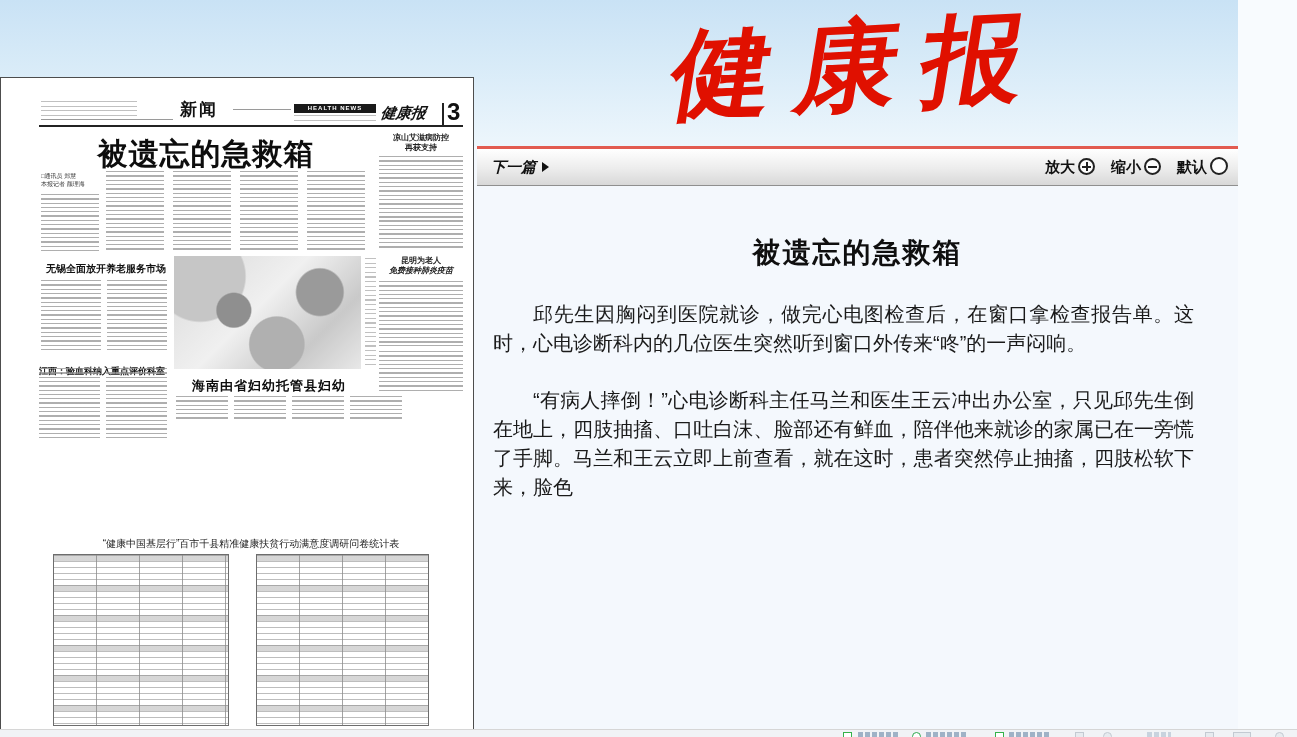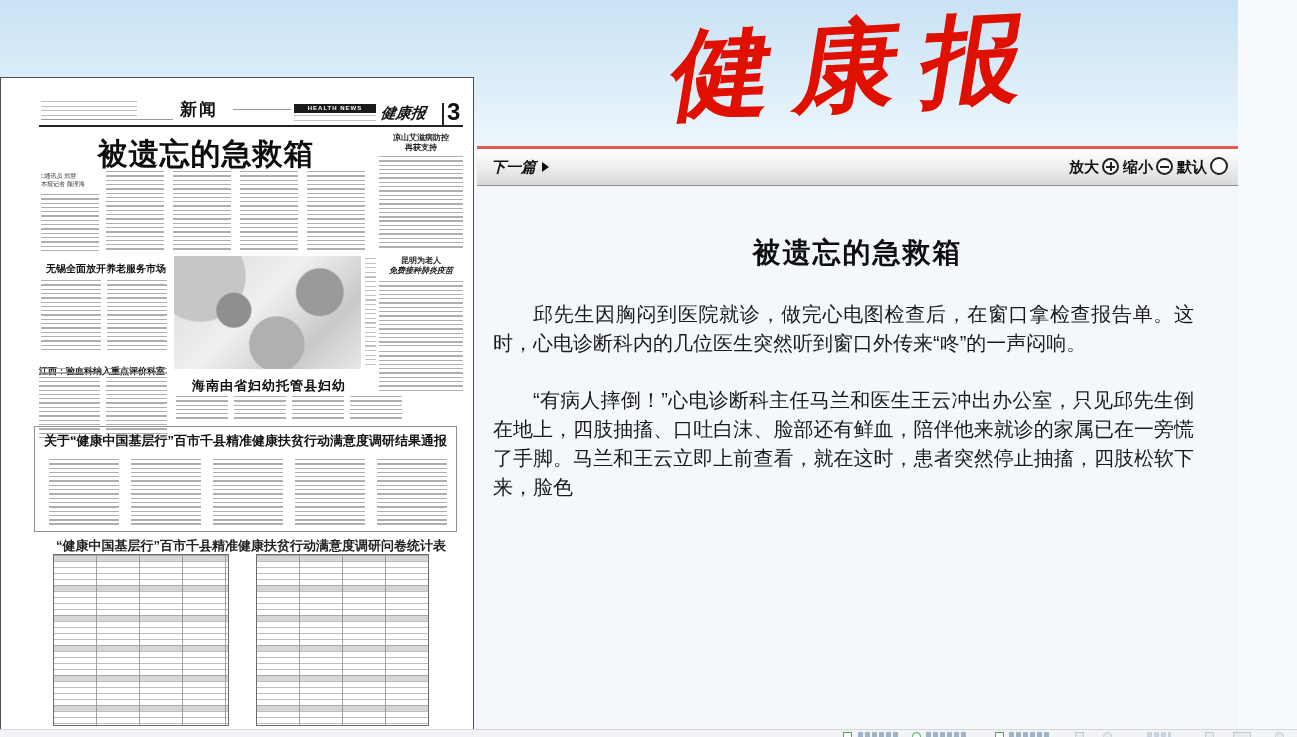--- a/index.html
+++ b/index.html
@@ -17,21 +17,21 @@
 
   
   .toolbar{position:absolute;left:477px;top:149px;width:761px;height:36px;
        background:linear-gradient(180deg,#ffffff,#ececec 55%,#d8d8d8);
        border-bottom:1px solid #8f8f8f;font-size:15px;font-weight:bold;color:#111;}
   .toolbar a{color:#111;text-decoration:none;cursor:pointer;}
   .tb-next{position:absolute;left:14px;top:0;line-height:36px;font-style:italic;}
   .tri{display:inline-block;width:0;height:0;border-left:7px solid #111;
        border-top:5px solid transparent;border-bottom:5px solid transparent;margin-left:6px;}
   .tb-center{position:absolute;left:206px;top:0;line-height:36px;display:flex;gap:42px;}
-  .tb-right{position:absolute;right:10px;top:0;line-height:36px;display:flex;gap:4px;margin-left:12px;}
+  .tb-right{position:absolute;right:10px;top:0;line-height:36px;display:flex;gap:16px;margin-left:12px;}
   .icn{display:inline-block;width:13px;height:13px;border:2px solid #222;border-radius:50%;
        position:relative;vertical-align:-3px;margin-left:3px;background:#fdfdfd;}
   .icn.plus::before,.icn.minus::before{content:"";position:absolute;left:2px;right:2px;top:50%;
        margin-top:-1px;height:2px;background:#222;}
   .icn.plus::after{content:"";position:absolute;top:2px;bottom:2px;left:50%;margin-left:-1px;
        width:2px;background:#222;}
   .icn.empty{width:14px;height:14px;}
 
   
   .paper{position:absolute;left:0;top:77px;width:474px;height:653px;background:#ffffff;
@@ -61,21 +61,21 @@
   .np-photo{left:173px;top:178px;width:187px;height:113px;
        background:
          radial-gradient(circle at 78% 32%, #9a9a9a 0 14%, transparent 15%),
          radial-gradient(circle at 32% 48%, #8f8f8f 0 12%, transparent 13%),
          radial-gradient(circle at 55% 78%, #b0b0b0 0 20%, transparent 21%),
          radial-gradient(circle at 14% 18%, #c6c6c6 0 24%, transparent 25%),
          linear-gradient(135deg,#d9d9d9,#f0f0f0 45%,#c9c9c9 75%,#e8e8e8);}
   .np-banner{left:33px;top:348px;width:423px;height:106px;border:1px solid #909090;box-sizing:border-box;}
   .np-banner-title{left:0;top:5px;width:100%;text-align:center;font-size:13px;font-weight:900;
        color:#111;white-space:nowrap;}
-  .np-table-title{left:38px;top:459px;width:424px;text-align:center;font-size:13px;font-weight:bold;
+  .np-table-title{left:38px;top:459px;width:424px;text-align:center;font-size:10px;font-weight:normal;
        color:#222;white-space:nowrap;}
   .np-table{border:1px solid #6d6d6d;box-sizing:border-box;
        background:
          repeating-linear-gradient(to right, transparent 0 42px, rgba(140,140,140,.8) 42px 43px),
          repeating-linear-gradient(to bottom, rgba(120,120,120,.30) 0 6px, transparent 6px 30px),
          repeating-linear-gradient(to bottom, #bdbdbd 0 1px, transparent 1px 6px);}
 
   
   .article{position:absolute;left:477px;top:186px;width:761px;height:543px;background:#f4f8fd;
        color:#1a1a1a;overflow:hidden;}
@@ -154,28 +154,20 @@
   <div class="np-h-jx">江西：验血科纳入重点评价科室</div>
   <div class="tl" style="left:38px;top:290px;width:61px;height:72px;"></div>
   <div class="tl" style="left:105px;top:290px;width:61px;height:72px;"></div>
 
   <div class="np-h-hn">海南由省妇幼托管县妇幼</div>
   <div class="tl" style="left:175px;top:318px;width:52px;height:25px;"></div>
   <div class="tl" style="left:233px;top:318px;width:52px;height:25px;"></div>
   <div class="tl" style="left:291px;top:318px;width:52px;height:25px;"></div>
   <div class="tl" style="left:349px;top:318px;width:52px;height:25px;"></div>
 
-  <div class="np-banner">
-    <div class="np-banner-title">关于“健康中国基层行”百市千县精准健康扶贫行动满意度调研结果通报</div>
-    <div class="tl" style="left:14px;top:32px;width:70px;height:66px;"></div>
-    <div class="tl" style="left:96px;top:32px;width:70px;height:66px;"></div>
-    <div class="tl" style="left:178px;top:32px;width:70px;height:66px;"></div>
-    <div class="tl" style="left:260px;top:32px;width:70px;height:66px;"></div>
-    <div class="tl" style="left:342px;top:32px;width:70px;height:66px;"></div>
-  </div>
 
   <div class="np-table-title">“健康中国基层行”百市千县精准健康扶贫行动满意度调研问卷统计表</div>
   <div class="np-table" style="left:52px;top:476px;width:176px;height:172px;"></div>
   <div class="np-table" style="left:255px;top:476px;width:173px;height:172px;"></div>
 </div>
 
 <div class="article">
   <h1>被遗忘的急救箱</h1>
   <p class="para">邱先生因胸闷到医院就诊，做完心电图检查后，在窗口拿检查报告单。这时，心电诊断科内的几位医生突然听到窗口外传来“咚”的一声闷响。</p>
   <p class="para">“有病人摔倒！”心电诊断科主任马兰和医生王云冲出办公室，只见邱先生倒在地上，四肢抽搐、口吐白沫、脸部还有鲜血，陪伴他来就诊的家属已在一旁慌了手脚。马兰和王云立即上前查看，就在这时，患者突然停止抽搐，四肢松软下来，脸色</p>

